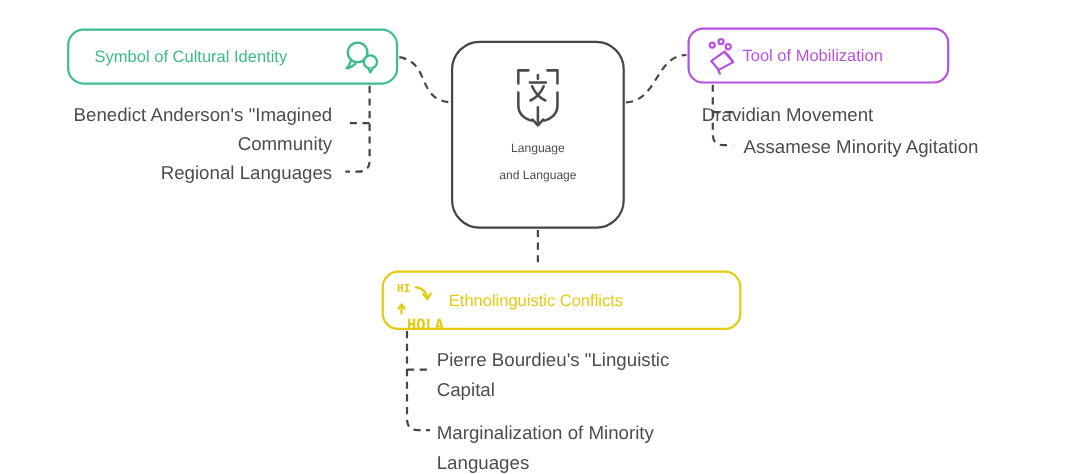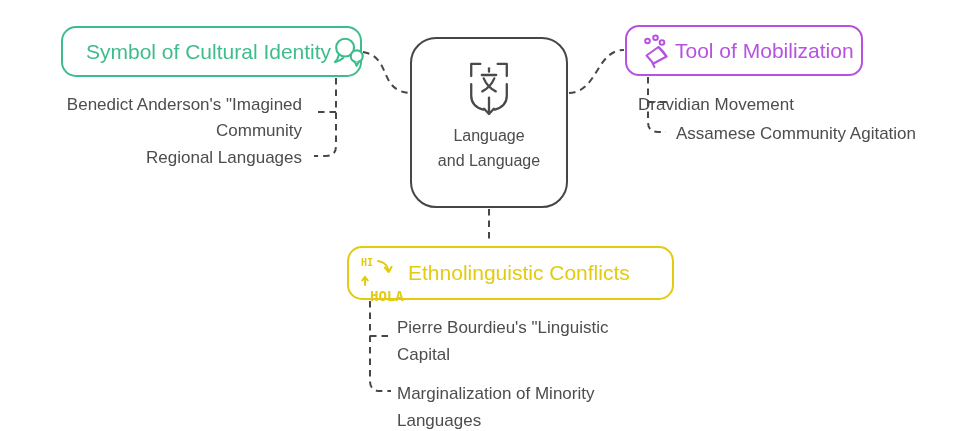--- a/index.html
+++ b/index.html
@@ -6,34 +6,34 @@
   body{
     width:972px;height:431px;position:relative;overflow:hidden;
     background:#ffffff;
     font-family:"Liberation Sans", sans-serif;
   }
   .connectors{position:absolute;left:0;top:0;width:972px;height:431px;}
   .connectors path{fill:none;stroke:#474747;stroke-width:2;stroke-dasharray:6.5 5;}
 
   .node{position:absolute;box-sizing:border-box;display:flex;align-items:center;background:#fff;}
   .branch{border-radius:15px;border:2px solid;white-space:nowrap;}
-  .branch .label{font-size:21px;font-weight:500;}
+  .branch .label{font-size:15px;font-weight:500;}
 
   .node-green{left:61px;top:26px;width:301px;height:51px;border-color:#3dbd8c;color:#3dbd8c;
     padding:0 14px 0 23px;justify-content:space-between;}
   .node-purple{left:625px;top:25px;width:238px;height:51px;border-color:#b751e0;color:#b751e0;
     border-radius:14px;padding:0 12px;gap:2px;}
   .node-yellow{left:347px;top:246px;width:327px;height:54px;border-color:#e2cb10;color:#e2cb10;
     padding:0 10px;gap:9px;}
 
   .node-center{
     left:410px;top:37px;width:158px;height:171px;border:2px solid #464646;border-radius:26px;
     flex-direction:column;justify-content:flex-start;align-items:center;
   }
-  .center-text{margin-top:6px;text-align:center;color:#4d4d4d;font-size:16px;line-height:25px;}
+  .center-text{margin-top:6px;text-align:center;color:#4d4d4d;font-size:11px;line-height:25px;}
 
   .child{position:absolute;color:#4d4d4d;font-size:17px;line-height:26px;}
   .child.r{text-align:right;}
 
   .icon{flex:0 0 auto;display:block;}
 
   
   .hi-hola{position:relative;width:40px;height:34px;}
   .hi-hola span{position:absolute;font-family:"DejaVu Sans Mono", monospace;font-weight:bold;color:#e2cb10;}
   .hi-hola .t-hi{left:2px;top:1px;font-size:10px;}
@@ -118,16 +118,16 @@
       </g>
     </svg>
   </div>
   <span class="label">Ethnolinguistic Conflicts</span>
 </div>
 
 <div class="child r" style="right:670px;top:92px;width:272px;">Benedict Anderson's "Imagined Community</div>
 <div class="child r" style="right:670px;top:145px;width:272px;">Regional Languages</div>
 
 <div class="child" style="left:638px;top:92px;">Dravidian Movement</div>
-<div class="child" style="left:676px;top:121px;">Assamese Community Agitation</div>
+<div class="child" style="left:676px;top:121px;">Assamese Minority Agitation</div>
 
 <div class="child" style="left:397px;top:314px;width:262px;line-height:27px;">Pierre Bourdieu's "Linguistic Capital</div>
 <div class="child" style="left:397px;top:380px;width:262px;line-height:27px;">Marginalization of Minority Languages</div>
 
 </body></html>

